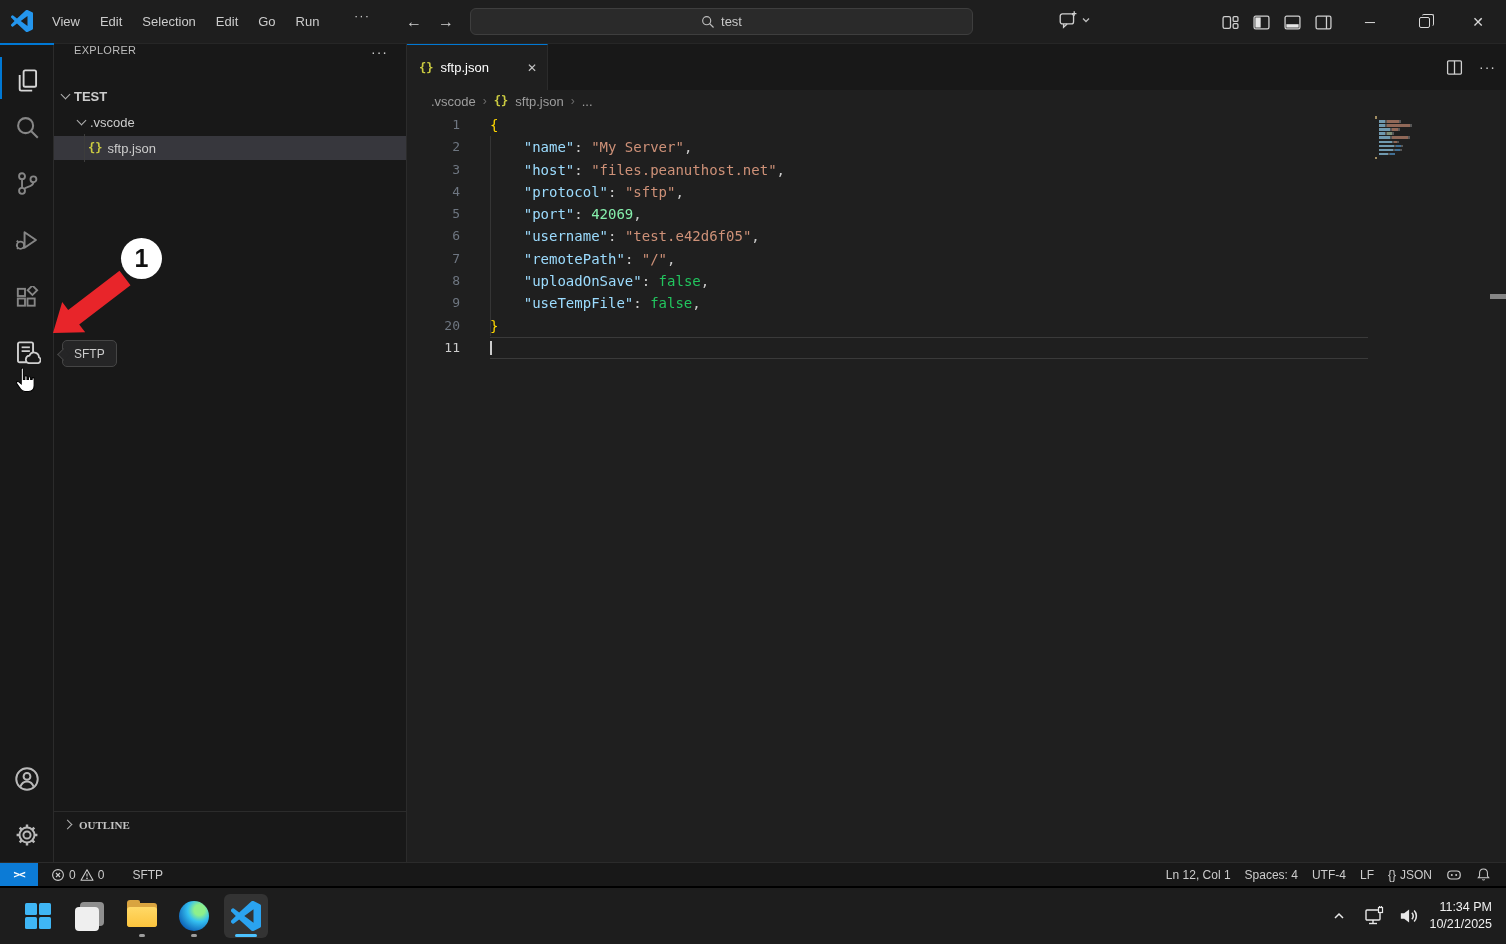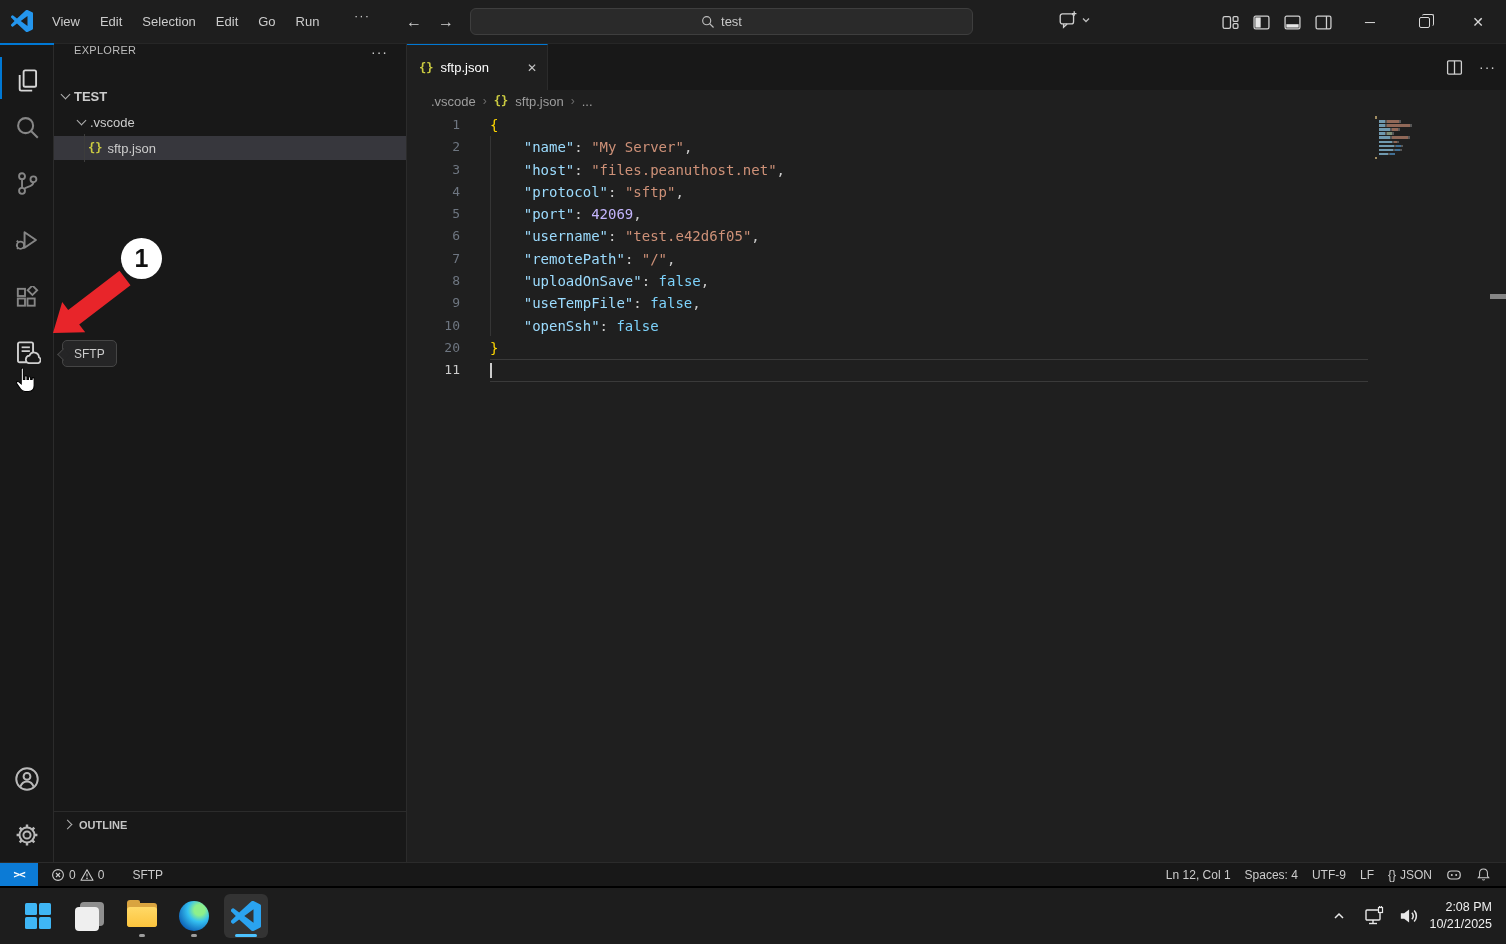--- a/index.html
+++ b/index.html
@@ -50,21 +50,21 @@
   .chev { width:7px; height:7px; border-right:1.4px solid #b0b0b0; border-bottom:1.4px solid #b0b0b0; flex:none; }
   .chev.down { transform:rotate(45deg); margin-top:-3px; }
   .chev.right { transform:rotate(-45deg); }
   #row-root { top:40px; padding-left:8px; font-weight:bold; }
   #row-folder { top:66px; padding-left:24px; }
   #row-file { top:92px; padding-left:34px; background:#37373d; }
   .braces { color:#cbcb41; font-family:"DejaVu Sans Mono",monospace; font-size:12px; font-weight:bold; }
   #indent-guide-tree { position:absolute; left:30px; top:90px; width:1px; height:28px; background:#3c3c3c; }
   .side-section { position:absolute; left:0; width:100%; height:26px; border-top:1px solid #2b2b2b;
     display:flex; align-items:center; gap:8px; padding-left:10px; font-size:11px; font-weight:bold; color:#c5c5c5; }
-  #sec-outline { top:767px; } #sec-timeline { top:793px; }
+  #sec-outline { top:767px;font-family:Liberation Serif, serif; } #sec-timeline { top:793px; }
 
   
   #editor-col { position:relative; flex:1; background:#1f1f1f; }
   #tabbar { position:absolute; left:0; top:0; width:100%; height:46px; background:#181818; display:flex; }
   #tab-active { width:141px; height:46px; background:#1f1f1f; border-top:1.5px solid #0078d4;
     border-right:1px solid #2b2b2b; display:flex; align-items:center; gap:7px; padding:0 10px 0 12px;
     font-size:13px; color:#ffffff; }
   #tab-close { margin-left:auto; color:#c5c5c5; font-size:12px; }
   #tabbar-actions { position:absolute; right:10px; top:0; height:46px; display:flex; align-items:center; gap:16px; }
   #breadcrumb { position:absolute; left:0; top:46px; width:100%; height:22px; display:flex; align-items:center;
@@ -72,22 +72,22 @@
   .bc-sep { color:#6a6a6a; font-size:12px; }
 
   
   #code-area { position:absolute; left:0; top:68px; width:100%; bottom:0; background:#1f1f1f; }
   #code-lines { position:absolute; left:0; top:2px; width:100%; }
   .code-line { position:relative; display:flex; height:22.3px; line-height:22.3px;
     font-family:"DejaVu Sans Mono",monospace; font-size:14px; }
   .ln { width:53px; text-align:right; color:#6e7681; font-size:13px; flex:none; }
   .ln.active { color:#cccccc; }
   .lc { padding-left:30px; white-space:pre; }
-  .tok-k { color:#9cdcfe; } .tok-s { color:#ce9178; } .tok-n { color:#c4b5fd; }
-  .tok-w { color:#7dd3fc; } .tok-p { color:#cccccc; } .tok-b { color:#ffd700; }
+  .tok-k { color:#9cdcfe; } .tok-s { color:#ce9178; } .tok-n { color:#86efac; }
+  .tok-w { color:#22c55e; } .tok-p { color:#cccccc; } .tok-b { color:#ffd700; }
   #indent-guide-code { position:absolute; left:83px; top:24px; width:1px; height:200px; background:#353535; }
   .cl-box { position:absolute; left:83px; width:878px; top:0; bottom:0;
     border-top:1px solid #3a3a3a; border-bottom:1px solid #3a3a3a; }
   .caret { position:absolute; left:0; top:3px; bottom:3px; width:1.5px; background:#cccccc; }
   #minimap { position:absolute; left:968px; top:4px; width:50px; }
   .mm-row { height:2.5px; margin-bottom:1.6px; white-space:nowrap; font-size:0; }
   .mm-row span { display:inline-block; height:2.5px; }
   .mm-sp { background:transparent; }
   .mm-k { background:#9cdcfe; opacity:.65; } .mm-s { background:#ce9178; opacity:.65; }
   .mm-n { background:#b5cea8; opacity:.65; } .mm-w { background:#569cd6; opacity:.65; }
@@ -360,24 +360,20 @@
           </div>
           <div class="code-line">
             <div class="ln">8</div>
             <div class="lc"><span class="tok-p">    </span><span class="tok-k">"uploadOnSave"</span><span class="tok-p">: </span><span class="tok-w">false</span><span class="tok-p">,</span></div>
           </div>
           <div class="code-line">
             <div class="ln">9</div>
             <div class="lc"><span class="tok-p">    </span><span class="tok-k">"useTempFile"</span><span class="tok-p">: </span><span class="tok-w">false</span><span class="tok-p">,</span></div>
           </div>
           <div class="code-line">
-            <div class="ln">10</div>
-            <div class="lc"><span class="tok-p">    </span><span class="tok-k">"openSsh"</span><span class="tok-p">: </span><span class="tok-w">false</span></div>
-          </div>
-          <div class="code-line">
             <div class="ln">20</div>
             <div class="lc"><span class="tok-b">}</span></div>
           </div>
           <div class="code-line current">
             <div class="ln active">11</div>
             <div class="lc"></div>
             <div class="cl-box">
               <div class="caret"></div>
             </div>
           </div>
@@ -426,21 +422,21 @@
     <span>SFTP</span>
   </div>
   <div id="sb-right">
     <div class="sb-item">
         <span>Ln 12, Col 1</span>
       </div>
     <div class="sb-item">
         <span>Spaces: 4</span>
       </div>
     <div class="sb-item">
-        <span>UTF-9</span>
+        <span>UTF-4</span>
       </div>
     <div class="sb-item">
         <span>LF</span>
       </div>
     <div class="sb-item">
       <span>{}</span>
       <span>JSON</span>
     </div>
     <div class="sb-item">
       <svg width="16" height="16" viewBox="0 0 16 16">
@@ -504,21 +500,21 @@
         </svg>
     </span>
     <span>
       <svg width="22" height="22" viewBox="0 0 20 20">
           <path d="M3.5 7.5 h3 l4.5-3.5 v12 l-4.5-3.5 h-3 z" fill="#e8e8e8"></path>
           <path d="M13.5 7 a4.2 4.2 0 0 1 0 6" fill="none" stroke="#e8e8e8" stroke-width="1.4"></path>
           <path d="M15.6 5 a7.2 7.2 0 0 1 0 10" fill="none" stroke="#e8e8e8" stroke-width="1.4"></path>
         </svg>
     </span>
     <div id="clock">
-      <div>2:08 PM</div>
+      <div>11:34 PM</div>
       <div>10/21/2025</div>
     </div>
   </div>
 </div>
 
 <div id="ann-badge">1</div>
 <div id="ann-arrow">
   <svg width="110" height="100" viewBox="0 0 110 100">
     <polygon points="79.5,22.8 28.2,62.0 22.2,54.1 13,85 45.2,84.3 39.2,76.4 90.5,37.2" fill="#e8252a"></polygon>
   </svg>

